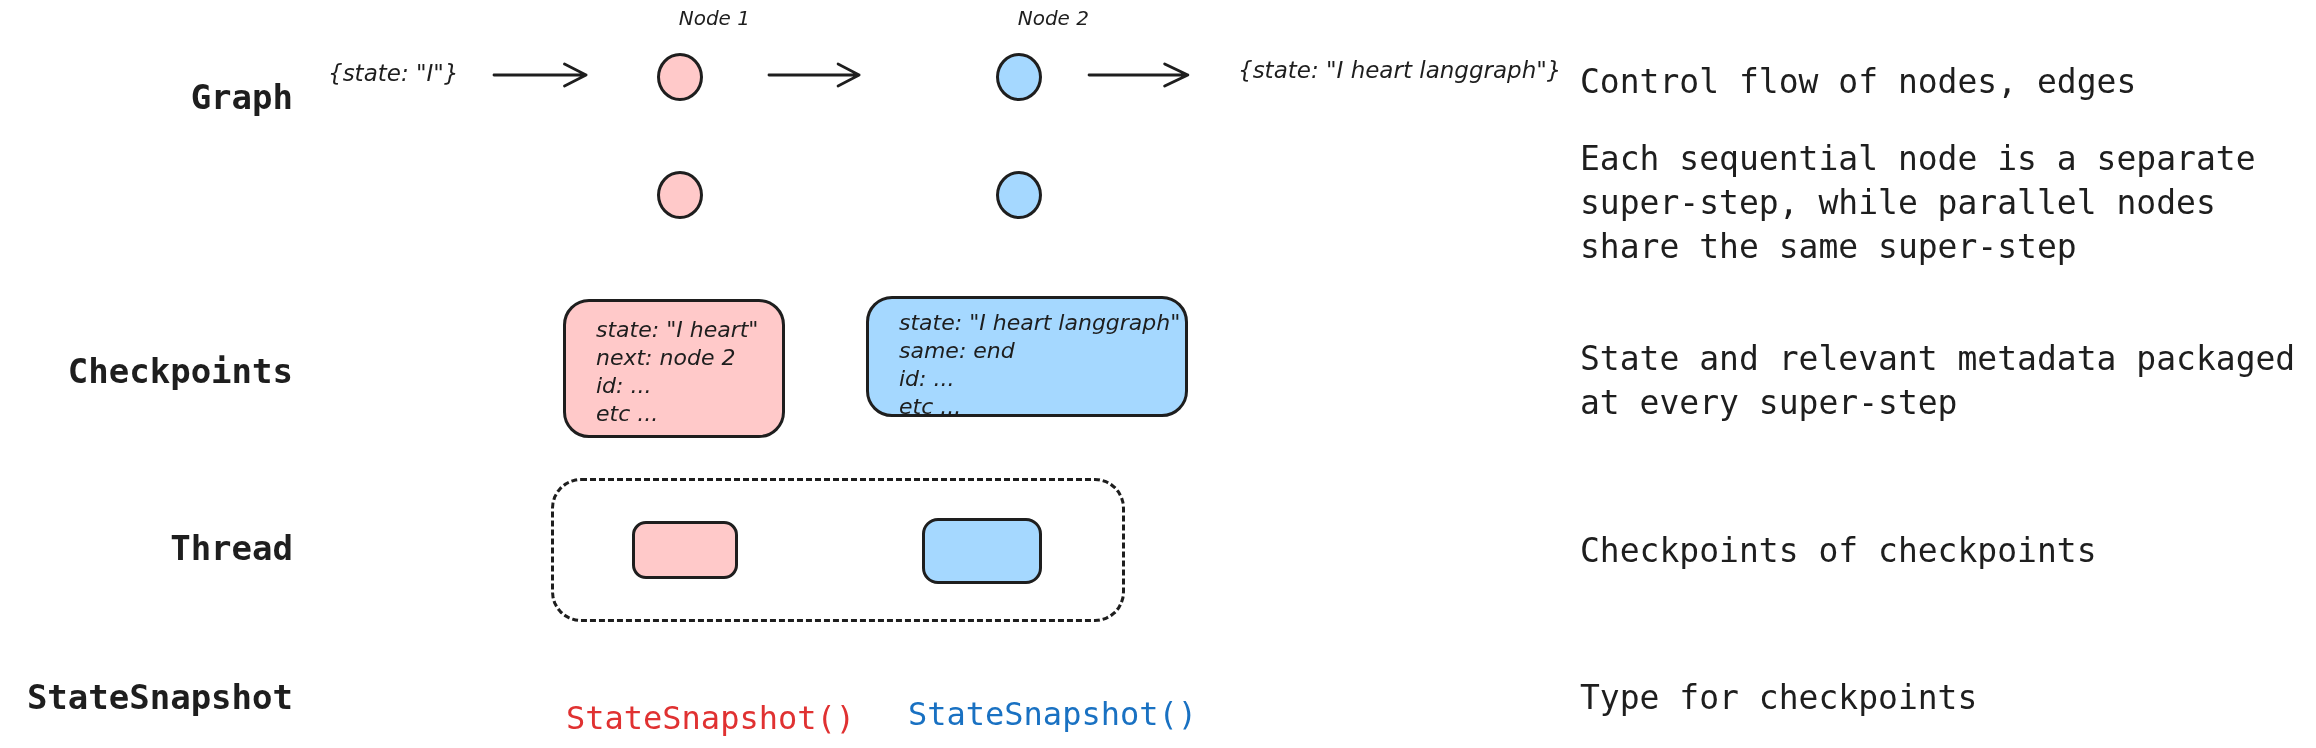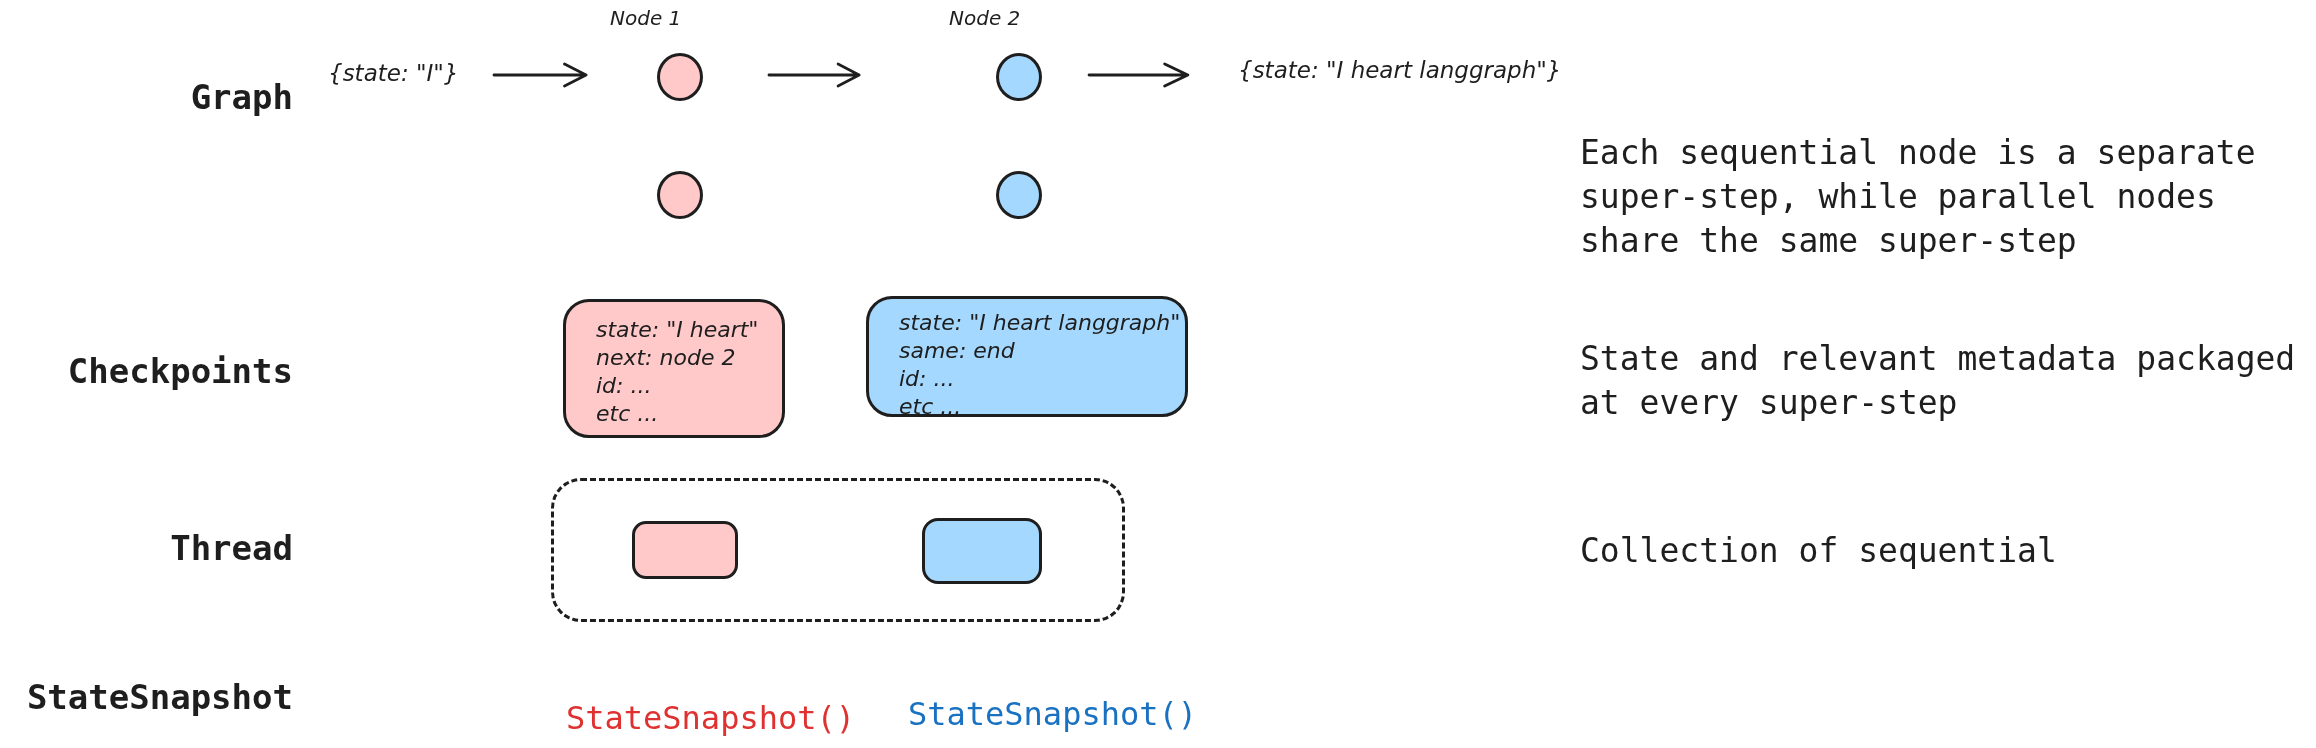--- a/index.html
+++ b/index.html
@@ -10,21 +10,21 @@
   .row-label{
     position:absolute;left:0;width:293px;text-align:right;
     font-size:34px;font-weight:600;line-height:41px;white-space:nowrap;
   }
   .desc{
     position:absolute;left:1580px;font-size:33px;line-height:44px;
     font-weight:400;white-space:pre-line;
   }
   .hand{font-family:"DejaVu Sans","Liberation Sans",sans-serif;font-style:italic;}
   .state-annot{position:absolute;font-size:23px;font-weight:500;white-space:nowrap;}
-  .node-label{position:absolute;font-size:20px;text-align:left;width:140px;white-space:nowrap;}
+  .node-label{position:absolute;font-size:20px;text-align:right;width:140px;white-space:nowrap;}
   .node-circle{
     position:absolute;width:46px;height:48px;box-sizing:border-box;
     border:3px solid #1e1e1e;border-radius:50%;
   }
   .fill-pink{background:#ffc9c9;}
   .fill-blue{background:#a5d8ff;}
   .arrow{position:absolute;height:34px;}
   .chk-box{
     position:absolute;box-sizing:border-box;border:3.5px solid #1e1e1e;border-radius:26px;
     padding:14px 20px 0 30px;font-size:22px;line-height:28px;font-weight:500;
@@ -61,24 +61,25 @@
 
   <div class="node-label hand" style="left:949px;top:6px;">Node 2</div>
   <div class="node-circle fill-blue" style="left:996px;top:53px;"></div>
 
   <svg class="arrow" style="left:1087px;top:58px;width:105px;" viewBox="0 0 100 34" preserveAspectRatio="none">
     <path d="M2 17 H96 M74 6 L96 17 L74 28" fill="none" stroke="#1e1e1e" stroke-width="2.8" stroke-linecap="round" stroke-linejoin="round"></path>
   </svg>
 
   <div class="state-annot hand" style="left:1238px;top:57px;">{state: "I heart langgraph"}</div>
 
+  <div class="desc" style="top:60px;">Control flow of nodes, edges</div>
 
   <div class="node-circle fill-pink" style="left:657px;top:171px;"></div>
   <div class="node-circle fill-blue" style="left:996px;top:171px;"></div>
-  <div class="desc" style="top:131px;">Each sequential node is a separate
+  <div class="desc" style="top:137px;">Each sequential node is a separate
 super-step, while parallel nodes
 share the same super-step</div>
 
   <div class="row-label" style="top:351px;">Checkpoints</div>
 
   <div class="chk-box fill-pink hand" style="left:563px;top:299px;width:222px;height:139px;">
     <div class="chk-line">state: "I heart"</div>
     <div class="chk-line">next: node 2</div>
     <div class="chk-line">id: ...</div>
     <div class="chk-line">etc ...</div>
@@ -93,21 +94,22 @@
 
   <div class="desc" style="top:306px;margin-top:31px;">State and relevant metadata packaged
 at every super-step</div>
 
   <div class="row-label" style="top:528px;">Thread</div>
 
   <div class="thread-box"></div>
   <div class="mini-box fill-pink" style="left:632px;top:521px;width:106px;height:58px;border-radius:14px;"></div>
   <div class="mini-box fill-blue" style="left:922px;top:518px;width:120px;height:66px;border-radius:16px;"></div>
 
-  <div class="desc" style="top:529px;">Collection of sequential</div>
+  <div class="desc" style="top:529px;">Checkpoints of checkpoints</div>
 
   <div class="row-label" style="top:677px;">StateSnapshot</div>
 
   <div class="snap-call snap-red" style="left:566px;top:699px;">StateSnapshot()</div>
   <div class="snap-call snap-blue" style="left:908px;top:695px;">StateSnapshot()</div>
 
+  <div class="desc" style="top:676px;">Type for checkpoints</div>
 
 </div>
 
 </body></html>

